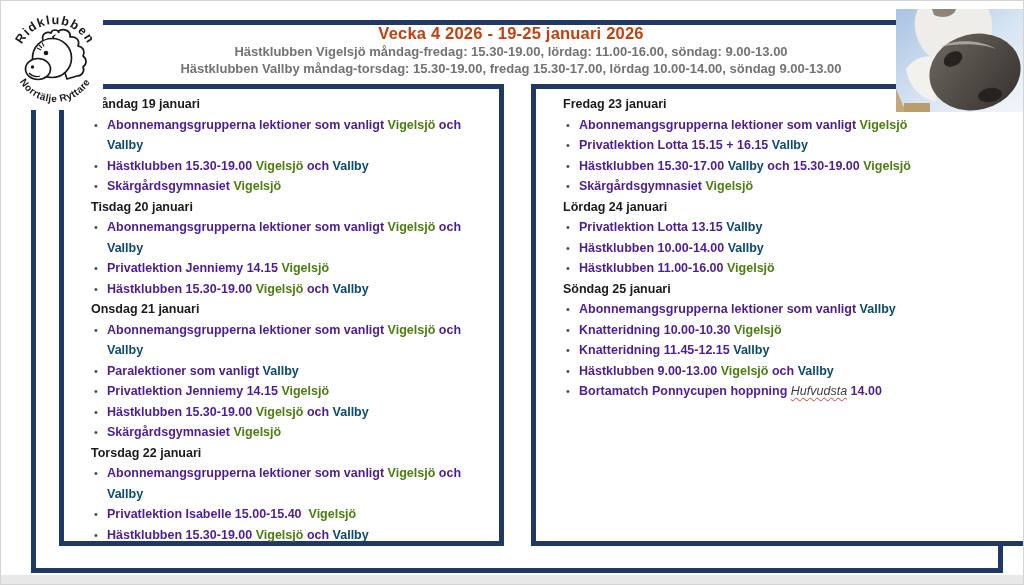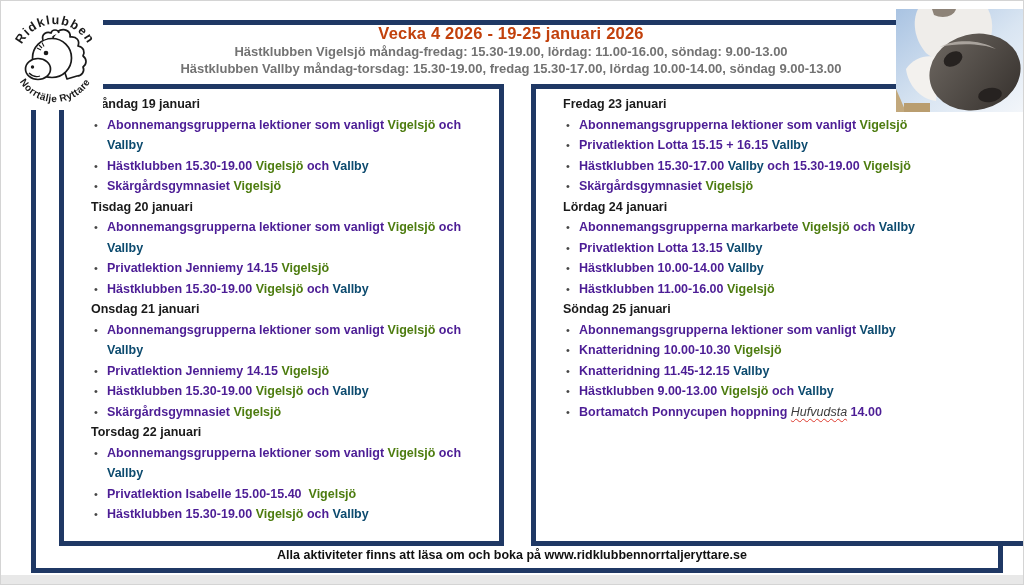--- a/index.html
+++ b/index.html
@@ -65,20 +65,21 @@
         </ul>
         <div class="day-heading">Tisdag 20 januari</div>
         <ul class="day-list">
           <li><span class="seg-plain">Abonnemangsgrupperna lektioner som vanligt </span><span class="seg-vigelsjo">Vigelsjö</span><span class="seg-plain"> och </span><span class="seg-vallby">Vallby</span></li>
           <li><span class="seg-plain">Privatlektion Jenniemy 14.15 </span><span class="seg-vigelsjo">Vigelsjö</span></li>
           <li><span class="seg-plain">Hästklubben 15.30-19.00 </span><span class="seg-vigelsjo">Vigelsjö</span><span class="seg-plain"> och </span><span class="seg-vallby">Vallby</span></li>
         </ul>
         <div class="day-heading">Onsdag 21 januari</div>
         <ul class="day-list">
           <li><span class="seg-plain">Abonnemangsgrupperna lektioner som vanligt </span><span class="seg-vigelsjo">Vigelsjö</span><span class="seg-plain"> och </span><span class="seg-vallby">Vallby</span></li>
+          <li><span class="seg-plain">Paralektioner som vanligt </span><span class="seg-vallby">Vallby</span></li>
           <li><span class="seg-plain">Privatlektion Jenniemy 14.15 </span><span class="seg-vigelsjo">Vigelsjö</span></li>
           <li><span class="seg-plain">Hästklubben 15.30-19.00 </span><span class="seg-vigelsjo">Vigelsjö</span><span class="seg-plain"> och </span><span class="seg-vallby">Vallby</span></li>
           <li><span class="seg-plain">Skärgårdsgymnasiet </span><span class="seg-vigelsjo">Vigelsjö</span></li>
         </ul>
         <div class="day-heading">Torsdag 22 januari</div>
         <ul class="day-list">
           <li><span class="seg-plain">Abonnemangsgrupperna lektioner som vanligt </span><span class="seg-vigelsjo">Vigelsjö</span><span class="seg-plain"> och </span><span class="seg-vallby">Vallby</span></li>
           <li><span class="seg-plain">Privatlektion Isabelle 15.00-15.40 &nbsp;</span><span class="seg-vigelsjo">Vigelsjö</span></li>
           <li><span class="seg-plain">Hästklubben 15.30-19.00 </span><span class="seg-vigelsjo">Vigelsjö</span><span class="seg-plain"> och </span><span class="seg-vallby">Vallby</span></li>
         </ul>
@@ -89,21 +90,20 @@
     <div class="box-content">
         <div class="day-heading">Fredag 23 januari</div>
         <ul class="day-list">
           <li><span class="seg-plain">Abonnemangsgrupperna lektioner som vanligt </span><span class="seg-vigelsjo">Vigelsjö</span></li>
           <li><span class="seg-plain">Privatlektion Lotta 15.15 + 16.15 </span><span class="seg-vallby">Vallby</span></li>
           <li><span class="seg-plain">Hästklubben 15.30-17.00 </span><span class="seg-vallby">Vallby</span><span class="seg-plain"> och 15.30-19.00 </span><span class="seg-vigelsjo">Vigelsjö</span></li>
           <li><span class="seg-plain">Skärgårdsgymnasiet </span><span class="seg-vigelsjo">Vigelsjö</span></li>
         </ul>
         <div class="day-heading">Lördag 24 januari</div>
         <ul class="day-list">
-          <li><span class="seg-plain">Abonnemangsgrupperna markarbete </span><span class="seg-vigelsjo">Vigelsjö</span><span class="seg-plain"> och </span><span class="seg-vallby">Vallby</span></li>
           <li><span class="seg-plain">Privatlektion Lotta 13.15 </span><span class="seg-vallby">Vallby</span></li>
           <li><span class="seg-plain">Hästklubben 10.00-14.00 </span><span class="seg-vallby">Vallby</span></li>
           <li><span class="seg-plain">Hästklubben 11.00-16.00 </span><span class="seg-vigelsjo">Vigelsjö</span></li>
         </ul>
         <div class="day-heading">Söndag 25 januari</div>
         <ul class="day-list">
           <li><span class="seg-plain">Abonnemangsgrupperna lektioner som vanligt </span><span class="seg-vallby">Vallby</span></li>
           <li><span class="seg-plain">Knatteridning 10.00-10.30 </span><span class="seg-vigelsjo">Vigelsjö</span></li>
           <li><span class="seg-plain">Knatteridning 11.45-12.15 </span><span class="seg-vallby">Vallby</span></li>
           <li><span class="seg-plain">Hästklubben 9.00-13.00 </span><span class="seg-vigelsjo">Vigelsjö</span><span class="seg-plain"> och </span><span class="seg-vallby">Vallby</span></li>
@@ -111,21 +111,20 @@
         </ul>
       </div>
   </div>
 
   <div class="header-block">
     <div class="page-title">Vecka 4 2026 - 19-25 januari 2026</div>
     <div class="page-sub">Hästklubben Vigelsjö måndag-fredag: 15.30-19.00, lördag: 11.00-16.00, söndag: 9.00-13.00</div>
     <div class="page-sub">Hästklubben Vallby måndag-torsdag: 15.30-19.00, fredag 15.30-17.00, lördag 10.00-14.00, söndag 9.00-13.00</div>
   </div>
 
-  <div class="footer-text">Alla aktiviteter finns att läsa om och boka på www.ridklubbennorrtaljeryttare.se</div>
 
   <div class="logo">
     <svg viewBox="0 0 96 104" width="96" height="104">
       <defs>
         <path id="arcTop" d="M 11,56 A 37,37 0 0 1 85,56" fill="none"></path>
         <path id="arcBot" d="M 7,56 A 41,41 0 0 0 89,56" fill="none"></path>
       </defs>
       <text font-size="12.5" font-weight="bold" fill="#1a1a1a" letter-spacing="1.4" font-family="Liberation Sans, sans-serif">
         <textPath href="#arcTop" startOffset="50%" text-anchor="middle">Ridklubben</textPath>
       </text>

